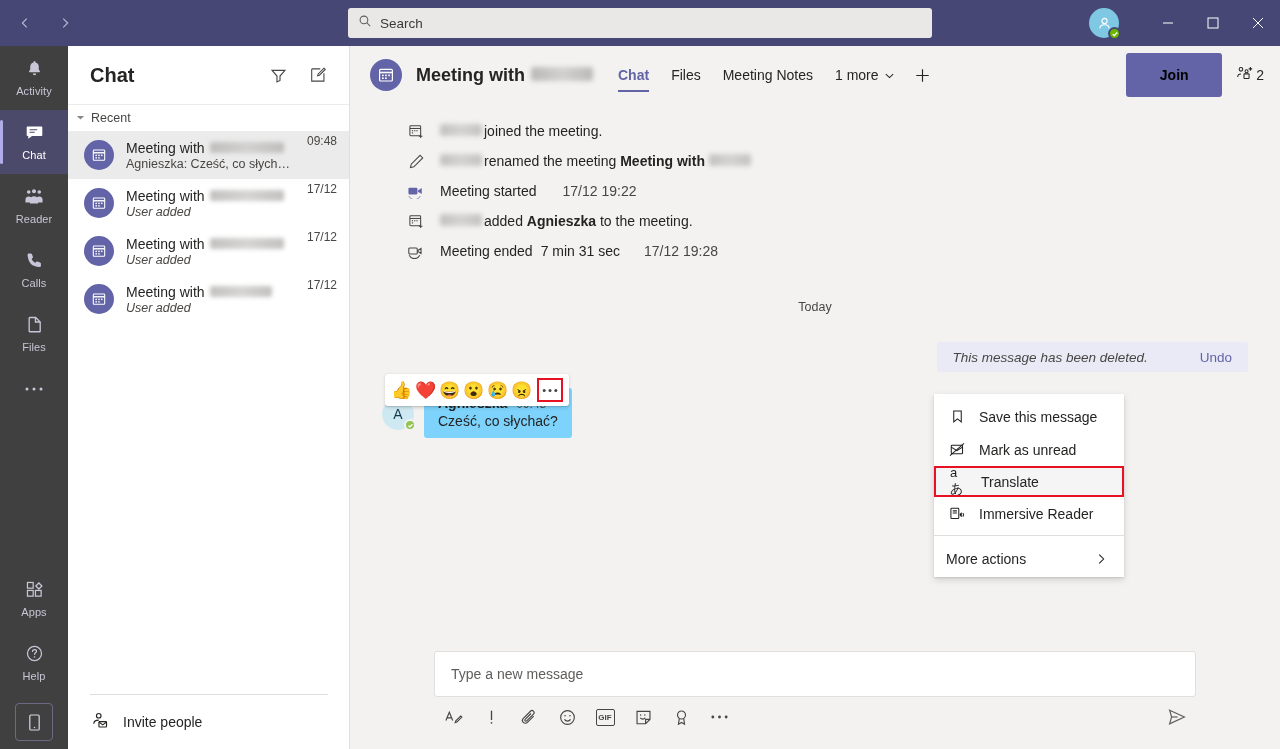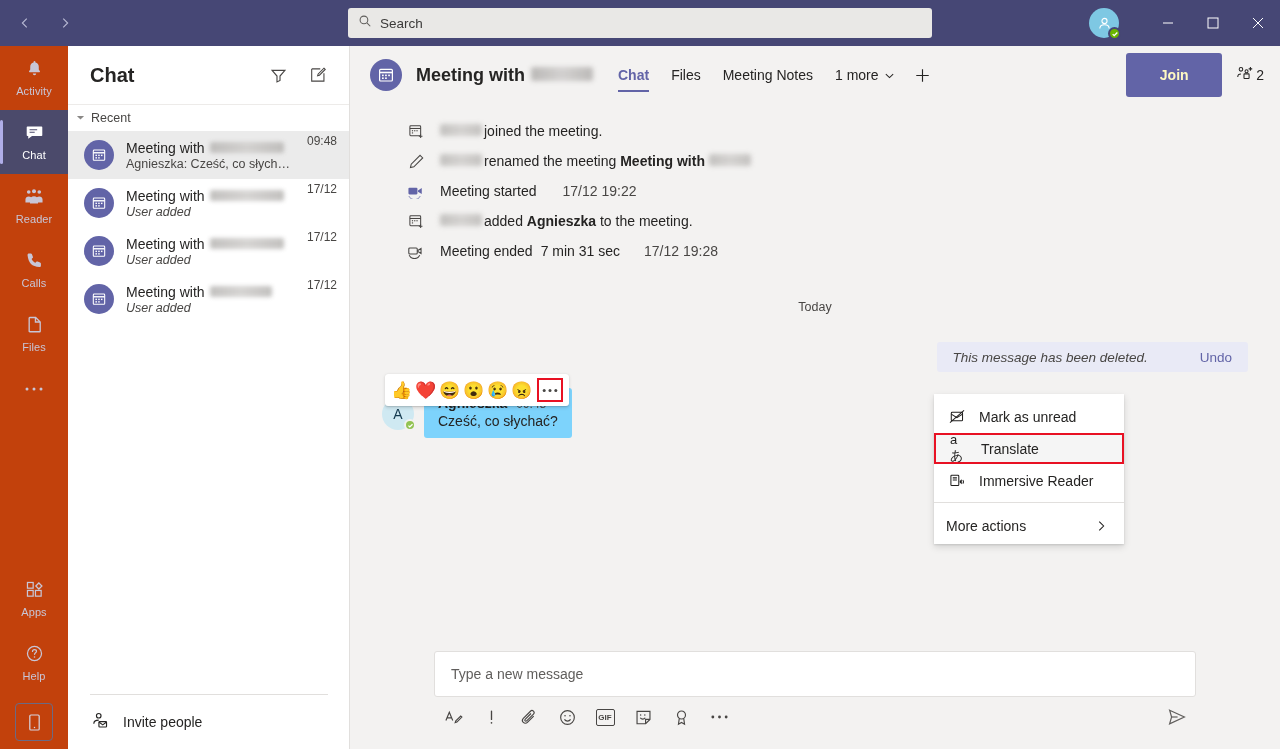--- a/index.html
+++ b/index.html
@@ -34,21 +34,21 @@
   }
   .avatar-top .presence {
     position: absolute; right: -2px; bottom: -2px; width: 13px; height: 13px; border-radius: 50%;
     background: #6bb700; border: 2px solid #464775; display:flex; align-items:center; justify-content:center;
   }
   .wbtn { width: 45px; height: 46px; display: flex; align-items: center; justify-content: center; color: #ffffff; }
 
   
   .rail {
     position: absolute; left: 0; top: 46px; width: 68px; height: 703px;
-    background: #c2410c;
+    background: #404040;
   }
   .rail-item {
     position: relative; width: 68px; height: 64px;
     display: flex; flex-direction: column; align-items: center; justify-content: center;
     gap: 3px; color: #c8c6d7; cursor: default;
   }
   .rail-item .rlabel { font-size: 11px; letter-spacing: .1px; }
   .rail-item.active { background: #4b4a6b; color: #ffffff; }
   .rail-item.active::before {
     content: ""; position: absolute; left: 0; top: 10px; width: 3px; height: 44px;
@@ -118,21 +118,21 @@
     position: relative;
   }
   .tab.active { color: #6264a7; font-weight: bold; }
   .tab.active::after {
     content: ""; position: absolute; left: 11px; right: 11px; bottom: 12px; height: 2px; background: #6264a7;
   }
   .tab .chev { margin-left: 5px; display: inline-flex; }
   .tab-add { width: 34px; height: 58px; display: flex; align-items: center; justify-content: center; color: #252423; }
   .mh-right { position: absolute; right: 16px; top: 0; height: 58px; display: flex; align-items: center; gap: 14px; }
   .join-btn {
-    background: #6264a7; color: #fef9c3; font-size: 14px; font-weight: bold; border: none;
+    background: #6264a7; color: #000000; font-size: 14px; font-weight: bold; border: none;
     width: 96px; height: 44px; border-radius: 3px; font-family: inherit; cursor: pointer;
   }
   .people-btn { display: flex; align-items: center; gap: 1px; color: #252423; font-size: 14px; }
 
   
   .conv { position: relative; height: 560px; padding: 12px 32px 0 32px; }
   .sysmsg { display: flex; align-items: center; gap: 14px; height: 30px; padding-left: 24px; font-size: 14px; color: #252423; }
   .sysmsg .sico { width: 20px; height: 20px; display: flex; align-items: center; justify-content: center; color: #484644; flex:none; }
   .sysmsg .sred { display:inline-block; width: 42px; height: 12px; border-radius: 2px;
     background: linear-gradient(90deg,#bdbbb9,#d2d0ce,#bfbdbb); filter: blur(2.4px); opacity:.9; margin-right: 2px; }
@@ -662,20 +662,28 @@
           <div class="msg-meta">
             <span class="msg-author">Agnieszka</span>
             <span class="msg-time">09:48</span>
           </div>
           <div class="msg-text">Cześć, co słychać?</div>
         </div>
       </div>
     </div>
 
     <div class="ctxmenu">
+      <div class="ctxitem">
+        <span class="cico">
+          <svg width="15" height="15" viewBox="0 0 16 16" fill="none" stroke="currentColor" stroke-width="1.1">
+              <path d="M4 2.2h8v11.6l-4-3.2-4 3.2z"></path>
+            </svg>
+        </span>
+        <span>Save this message</span>
+      </div>
 
       <div class="ctxitem">
         <span class="cico">
           <svg width="16" height="15" viewBox="0 0 17 16" fill="none" stroke="currentColor" stroke-width="1.1">
               <path d="M2.4 5.4 L8.4 9.2 L14.4 5.4"></path>
               <rect x="2.4" y="3.4" width="12" height="9.2" rx="1"></rect>
               <path d="M1 14.6 L16 1.4" stroke-width="1.1"></path>
             </svg>
         </span>
         <span>Mark as unread</span>

